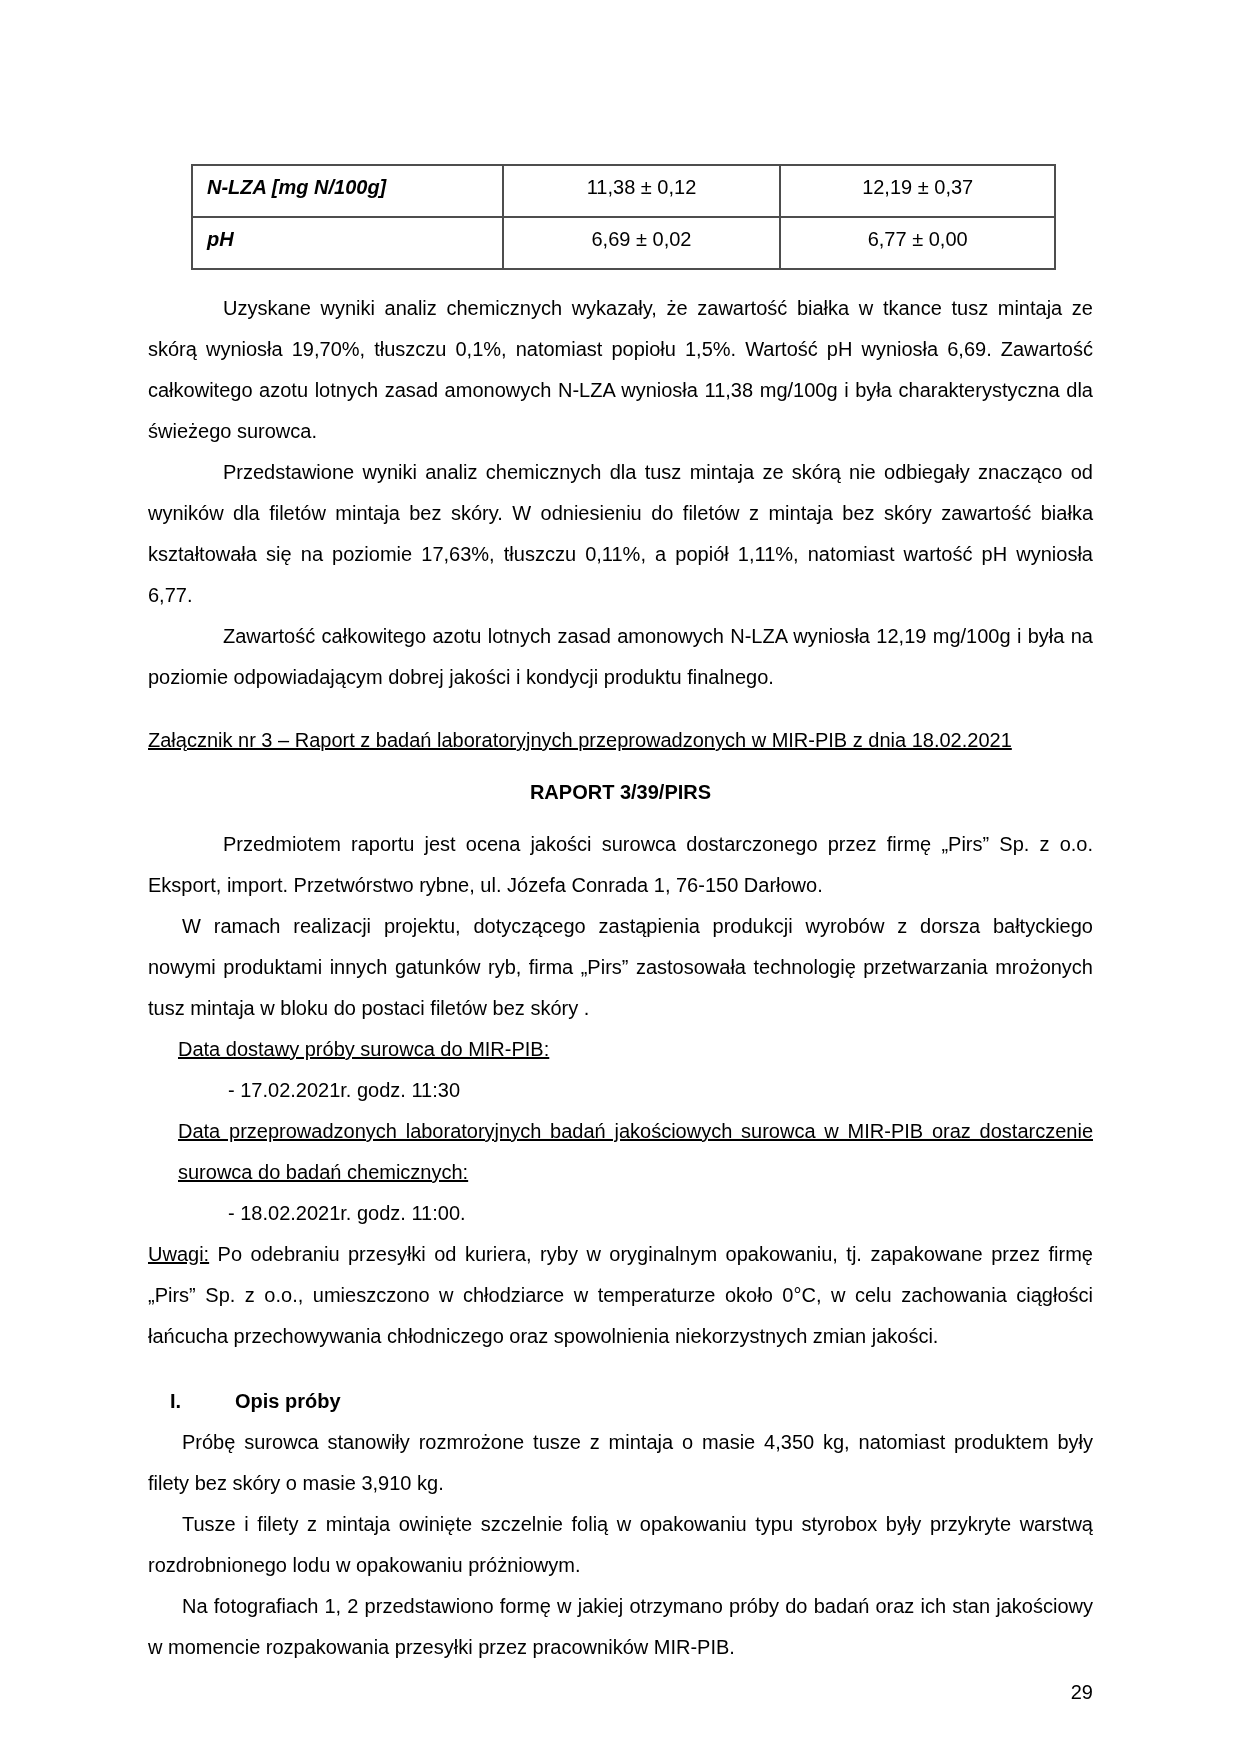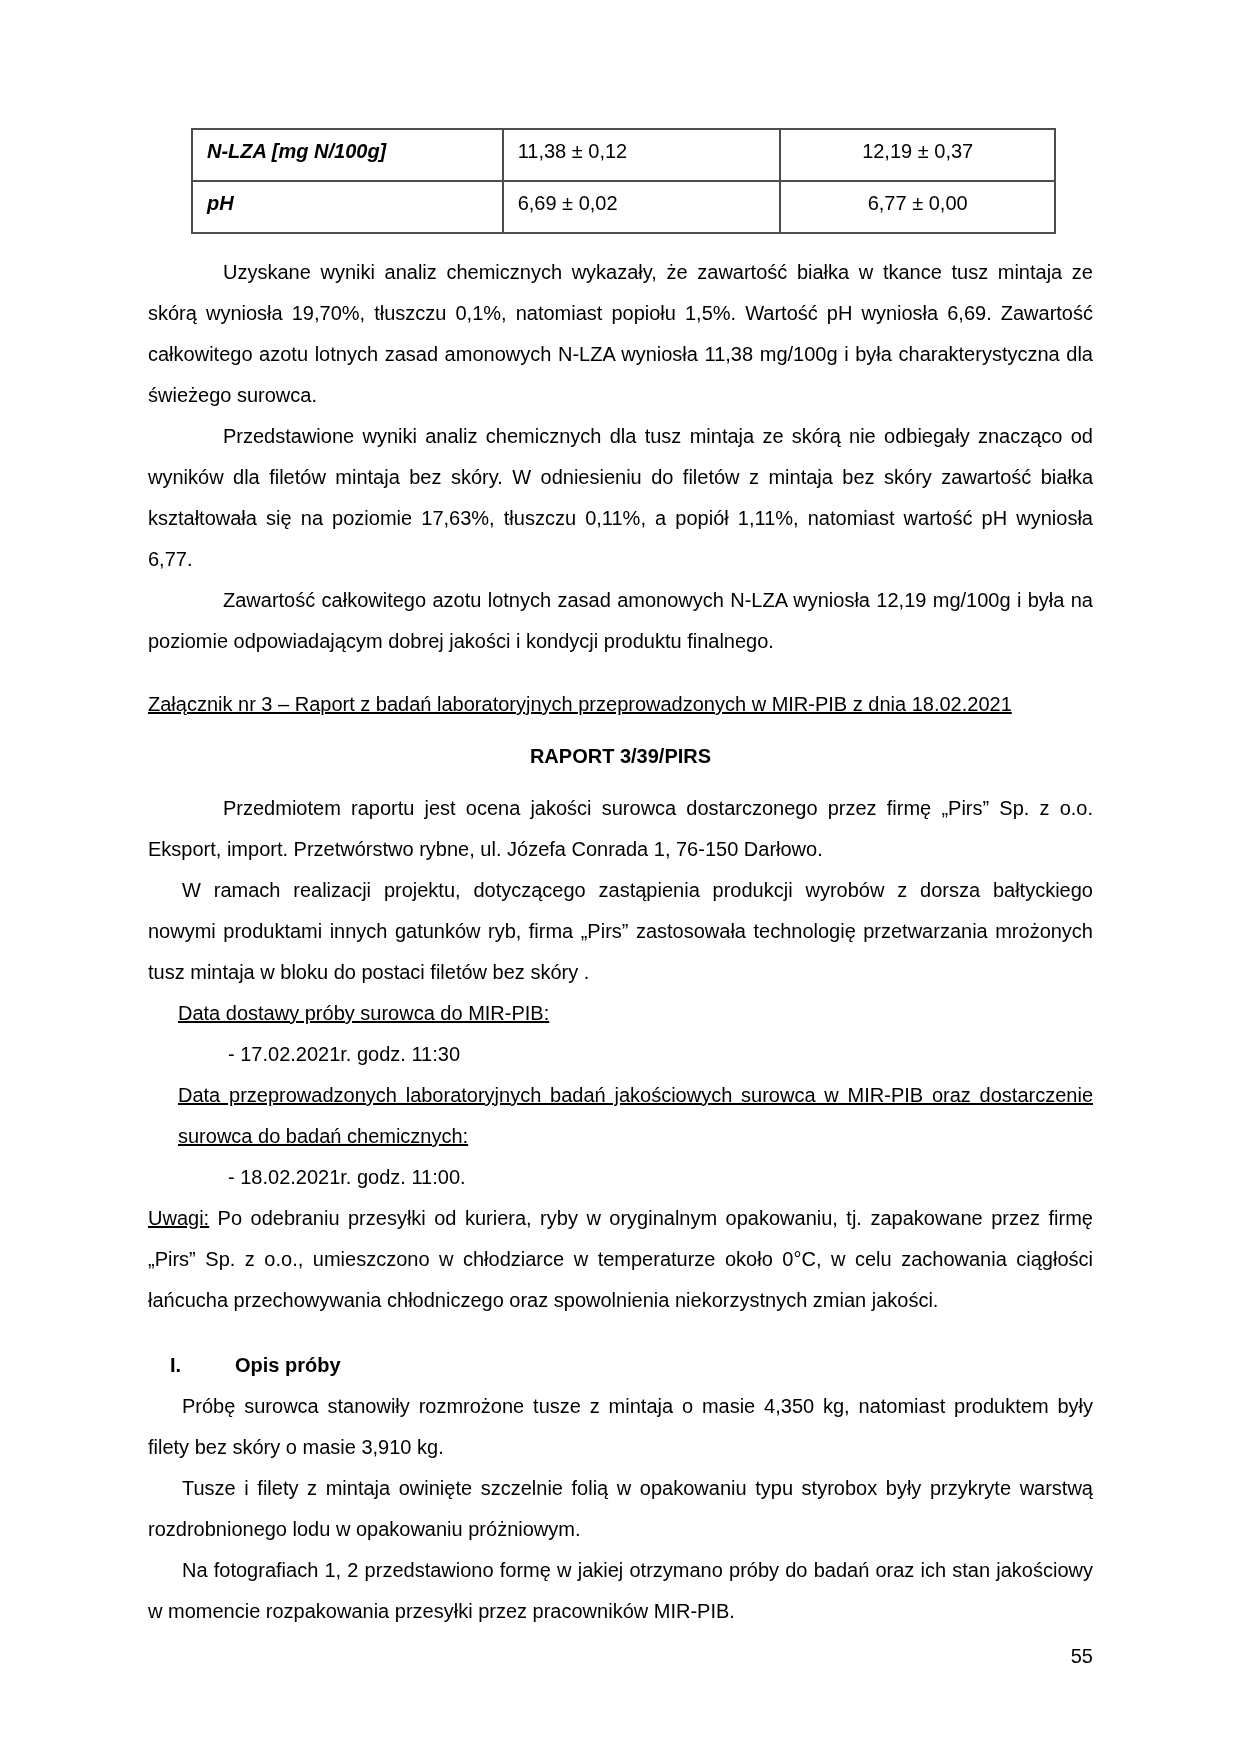--- a/index.html
+++ b/index.html
@@ -10,36 +10,37 @@
     height: 1755px;
     background: #ffffff;
     color: #000000;
     font-family: "Liberation Sans", "DejaVu Sans", sans-serif;
     font-size: 20px;
     line-height: 41px;
     overflow: hidden;
   }
   .content {
     padding: 128px 148px 0 148px;
+    margin-top: 36px;
   }
   
   table.results {
     border-collapse: collapse;
     margin-left: 43px;
     width: 865px;
     table-layout: fixed;
   }
   table.results td {
     border: 2px solid #4d4d4d;
     vertical-align: top;
     padding: 9px 14px 17px 14px;
     line-height: 24px;
   }
   td.rowlabel { font-weight: bold; font-style: italic; width: 302px; }
-  td.val1 { width: 270px; }
+  td.val1 { width: 270px; text-align: center; }
   td.val2 { width: 267px; text-align: center; }
   
   p.body {
     text-align: justify;
   }
   .indent-lg { text-indent: 75px; }
   .indent-sm { text-indent: 34px; }
   .spacer-after-table { height: 18px; }
   .underlined { text-decoration: underline; }
   .attachment-heading {
@@ -114,16 +115,16 @@
     <p class="dash-item">- 18.02.2021r. godz. 11:00.</p>
 
     <p class="body"><span class="underlined">Uwagi:</span><span> Po odebraniu przesyłki od kuriera, ryby w oryginalnym opakowaniu, tj. zapakowane przez firmę „Pirs” Sp. z o.o., umieszczono w chłodziarce w temperaturze około 0°C, w celu zachowania ciągłości łańcucha przechowywania chłodniczego oraz spowolnienia niekorzystnych zmian jakości.</span></p>
 
     <p class="section-heading"><span class="num">I.</span><span>Opis próby</span></p>
 
     <p class="body indent-sm">Próbę surowca stanowiły rozmrożone tusze z mintaja o masie 4,350 kg, natomiast produktem były filety bez skóry o masie 3,910 kg.</p>
     <p class="body indent-sm">Tusze i filety z mintaja owinięte szczelnie folią w opakowaniu typu styrobox były przykryte warstwą rozdrobnionego lodu w opakowaniu próżniowym.</p>
     <p class="body indent-sm">Na fotografiach 1, 2 przedstawiono formę w jakiej otrzymano próby do badań oraz ich stan jakościowy w momencie rozpakowania przesyłki przez pracowników MIR-PIB.</p>
 
-    <p class="page-number">55</p>
+    <p class="page-number">29</p>
 
   </div>
 </div>
 
 </body></html>

